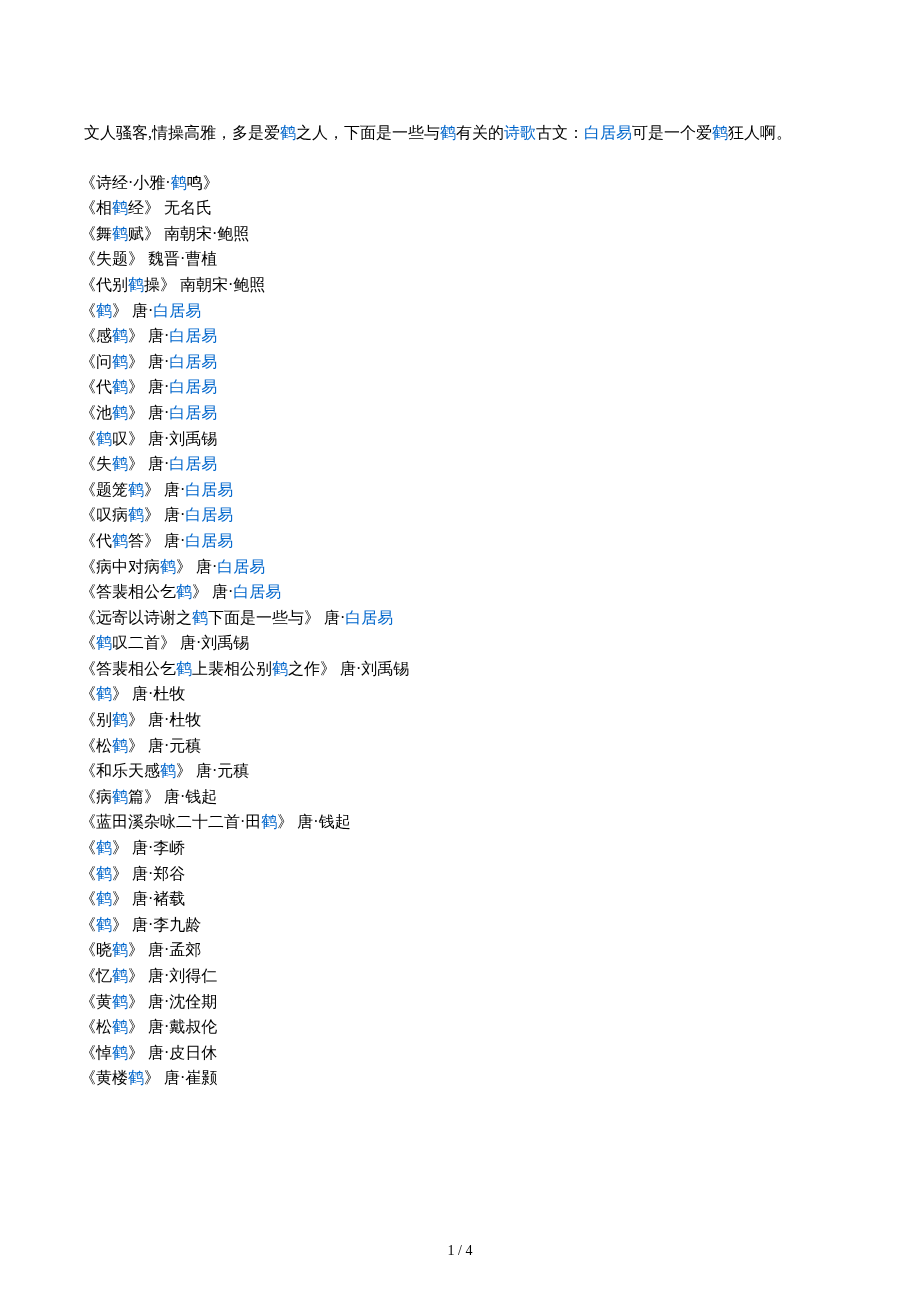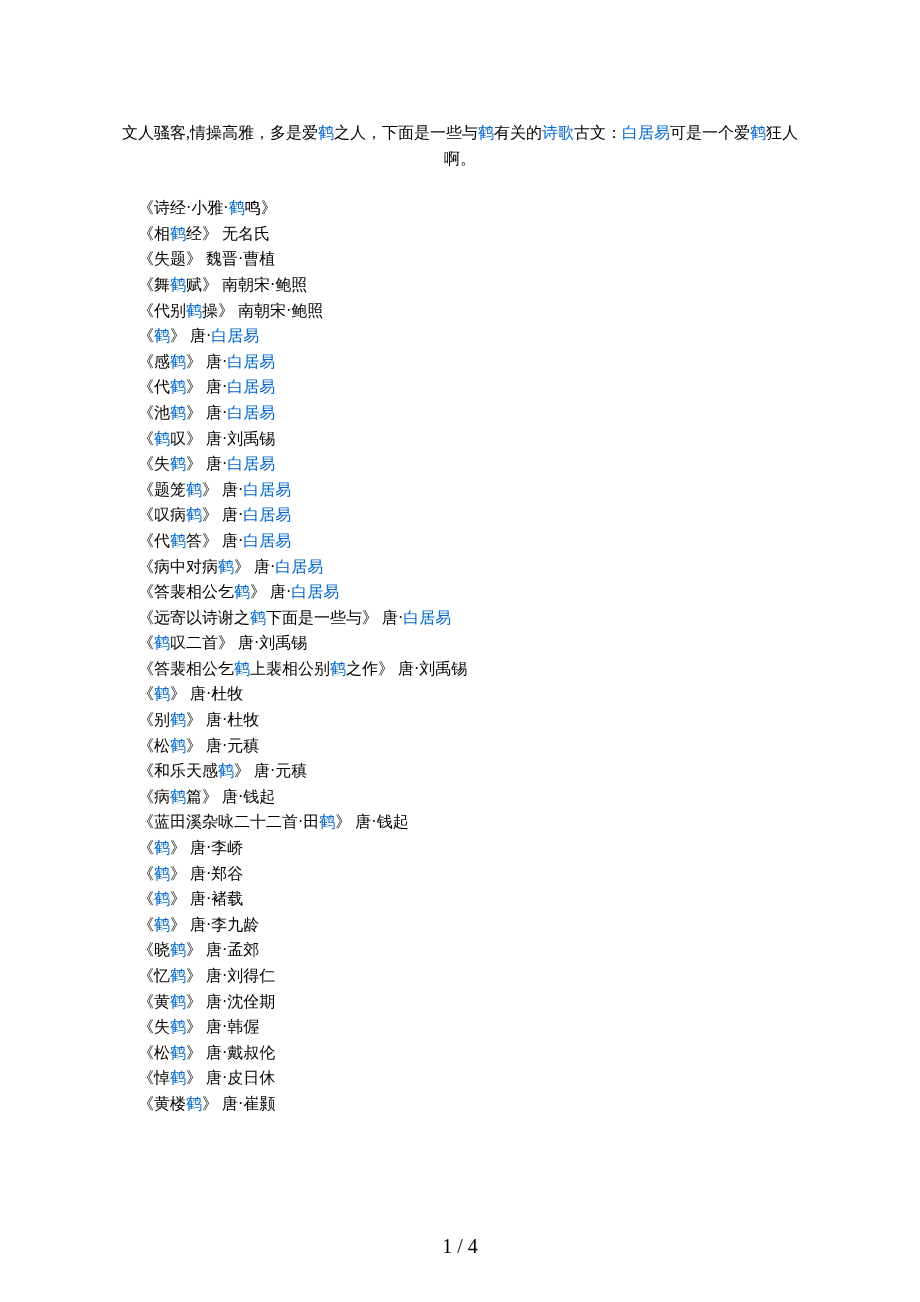--- a/index.html
+++ b/index.html
@@ -8,61 +8,62 @@
     background: #fff;
     font-family: "SimSun", "宋体", serif;
     font-size: 16px;
     color: #000;
     line-height: 1.6;
   }
   .page {
     width: 920px;
     min-height: 1302px;
     box-sizing: border-box;
-    padding: 120px 120px 40px 120px;
+    padding: 120px 120px 40px 76px;
     position: relative;
   }
   .intro {
     text-align: center;
     margin-bottom: 24px;
   }
   .list {
-    margin-left: 18px;
+    margin-left: 4px;
   }
   .item {
     white-space: nowrap;
   }
   .link {
     color: #0066cc;
   }
   .page-num {
     position: absolute;
     left: 0;
     right: 0;
     bottom: 40px;
     text-align: center;
-    font-size: 20px;
+    font-size: 14px;
     font-family: "Times New Roman", serif;
   }
 </style>
 </head>
 <body>
 
 <div class="page">
 
   <div class="intro"><span>文人骚客,情操高雅，多是爱</span><span class="link">鹤</span><span>之人，下面是一些与</span><span class="link">鹤</span><span>有关的</span><span class="link">诗歌</span><span>古文：</span><span class="link">白居易</span><span>可是一个爱</span><span class="link">鹤</span><span>狂人啊。</span></div>
 
   <div class="list" id="poem-list">
       <div class="item"><span>《诗经·小雅·</span><span class="link">鹤</span><span>鸣》</span></div>
       <div class="item"><span>《相</span><span class="link">鹤</span><span>经》 无名氏</span></div>
+      <div class="item"><span>《舞</span><span class="link">鹤</span><span>赋》 南朝宋·鲍照</span></div>
       <div class="item"><span>《失题》 魏晋·曹植</span></div>
-      <div class="item"><span>《舞</span><span class="link">鹤</span><span>赋》 南朝宋·鲍照</span></div>
       <div class="item"><span>《代别</span><span class="link">鹤</span><span>操》 南朝宋·鲍照</span></div>
       <div class="item"><span>《</span><span class="link">鹤</span><span>》 唐·</span><span class="link">白居易</span></div>
       <div class="item"><span>《感</span><span class="link">鹤</span><span>》 唐·</span><span class="link">白居易</span></div>
+      <div class="item"><span>《问</span><span class="link">鹤</span><span>》 唐·</span><span class="link">白居易</span></div>
       <div class="item"><span>《代</span><span class="link">鹤</span><span>》 唐·</span><span class="link">白居易</span></div>
       <div class="item"><span>《池</span><span class="link">鹤</span><span>》 唐·</span><span class="link">白居易</span></div>
       <div class="item"><span>《</span><span class="link">鹤</span><span>叹》 唐·刘禹锡</span></div>
       <div class="item"><span>《失</span><span class="link">鹤</span><span>》 唐·</span><span class="link">白居易</span></div>
       <div class="item"><span>《题笼</span><span class="link">鹤</span><span>》 唐·</span><span class="link">白居易</span></div>
       <div class="item"><span>《叹病</span><span class="link">鹤</span><span>》 唐·</span><span class="link">白居易</span></div>
       <div class="item"><span>《代</span><span class="link">鹤</span><span>答》 唐·</span><span class="link">白居易</span></div>
       <div class="item"><span>《病中对病</span><span class="link">鹤</span><span>》 唐·</span><span class="link">白居易</span></div>
       <div class="item"><span>《答裴相公乞</span><span class="link">鹤</span><span>》 唐·</span><span class="link">白居易</span></div>
       <div class="item"><span>《远寄以诗谢之</span><span class="link">鹤</span><span>下面是一些与》 唐·</span><span class="link">白居易</span></div>
@@ -74,21 +75,20 @@
       <div class="item"><span>《和乐天感</span><span class="link">鹤</span><span>》 唐·元稹</span></div>
       <div class="item"><span>《病</span><span class="link">鹤</span><span>篇》 唐·钱起</span></div>
       <div class="item"><span>《蓝田溪杂咏二十二首·田</span><span class="link">鹤</span><span>》 唐·钱起</span></div>
       <div class="item"><span>《</span><span class="link">鹤</span><span>》 唐·李峤</span></div>
       <div class="item"><span>《</span><span class="link">鹤</span><span>》 唐·郑谷</span></div>
       <div class="item"><span>《</span><span class="link">鹤</span><span>》 唐·褚载</span></div>
       <div class="item"><span>《</span><span class="link">鹤</span><span>》 唐·李九龄</span></div>
       <div class="item"><span>《晓</span><span class="link">鹤</span><span>》 唐·孟郊</span></div>
       <div class="item"><span>《忆</span><span class="link">鹤</span><span>》 唐·刘得仁</span></div>
       <div class="item"><span>《黄</span><span class="link">鹤</span><span>》 唐·沈佺期</span></div>
-      <div class="item"><span>《失</span><span class="link">鹤</span><span>》 唐·韩偓</span></div>
       <div class="item"><span>《松</span><span class="link">鹤</span><span>》 唐·戴叔伦</span></div>
       <div class="item"><span>《悼</span><span class="link">鹤</span><span>》 唐·皮日休</span></div>
       <div class="item"><span>《黄楼</span><span class="link">鹤</span><span>》 唐·崔颢</span></div>
     </div>
 
   <div class="page-num">1 / 4</div>
 
 </div>
 
 </body></html>

